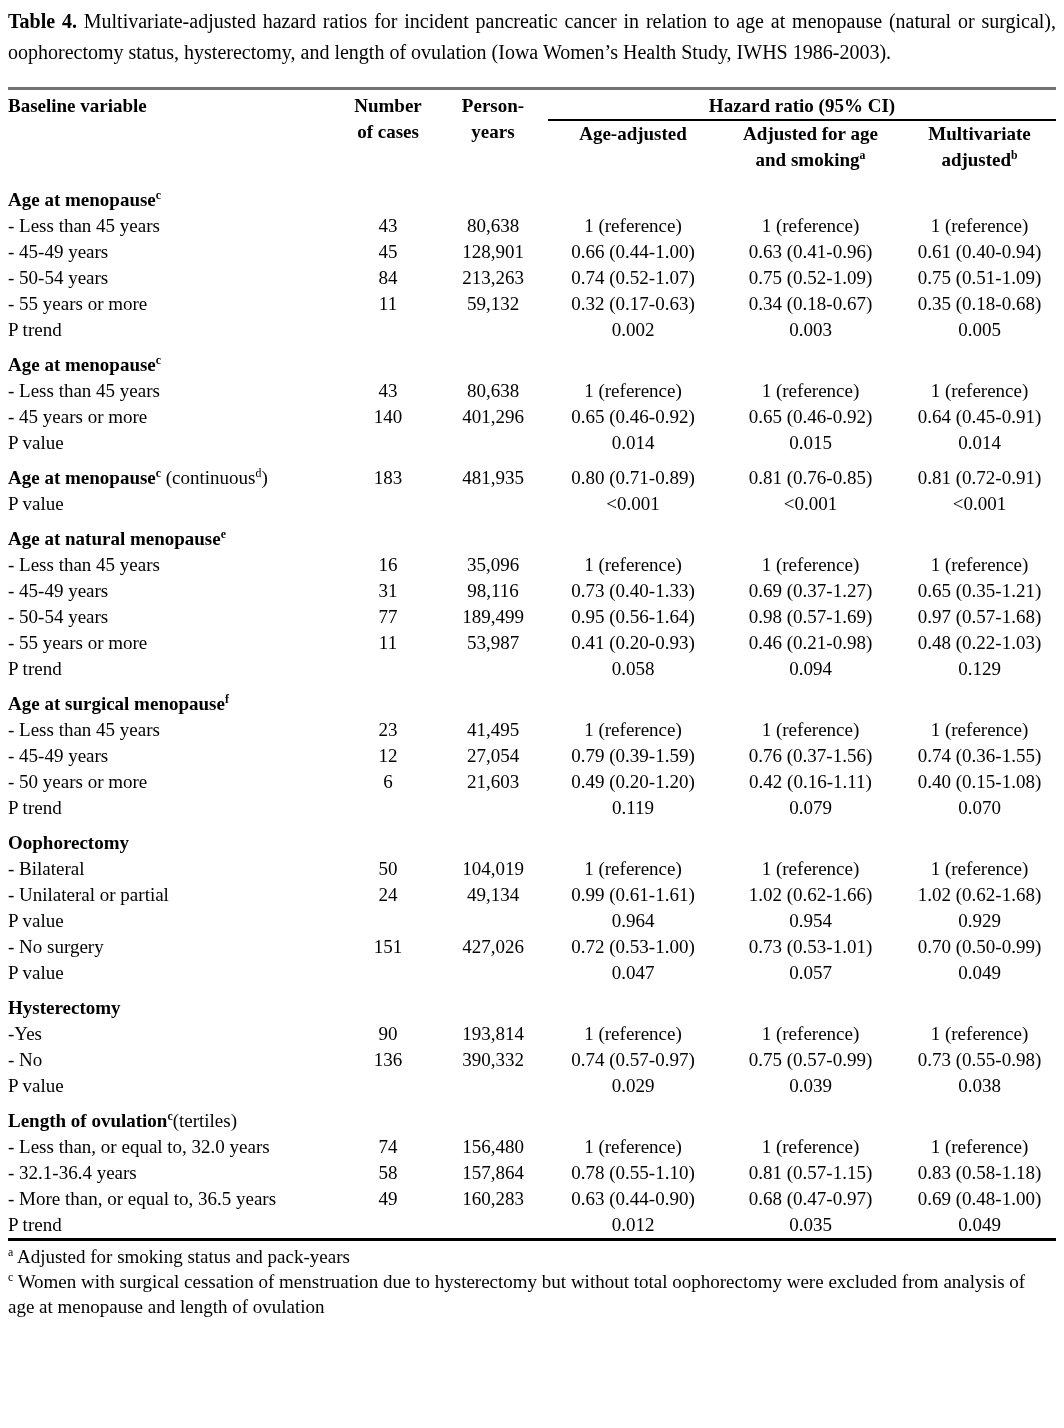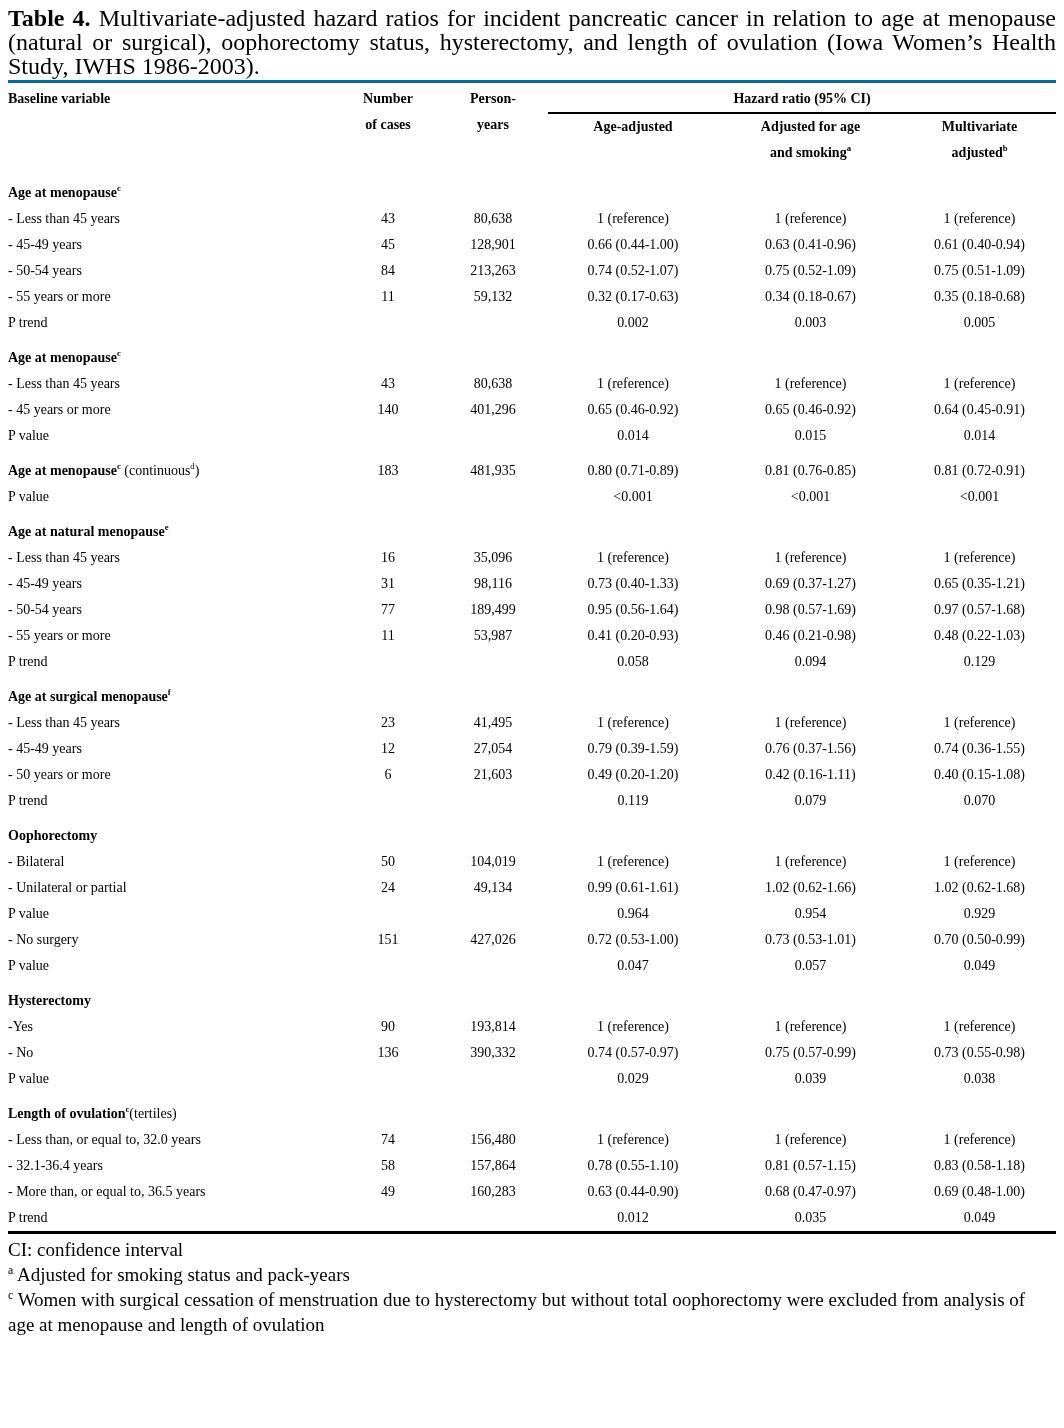--- a/index.html
+++ b/index.html
@@ -9,35 +9,35 @@
   }
   body {
     width: 1064px;
     color: #000000;
     font-family: "Liberation Serif", serif;
   }
   .page {
     padding: 6px 8px 0 8px;
   }
   .caption {
-    font-size: 24px;
-    line-height: 24px;
+    font-size: 20px;
+    line-height: 31px;
     text-align: justify;
-    margin-bottom: 2px;
+    margin-bottom: 19px;
   }
   .caption .cap-label {
     font-weight: bold;
   }
   table.data {
     border-collapse: collapse;
     table-layout: fixed;
     width: 1048px;
-    border-top: 3px solid #0369a1;
+    border-top: 3px solid #737373;
     border-bottom: 3px solid #000;
-    font-size: 14px;
+    font-size: 19px;
   }
   thead th {
     font-weight: bold;
     vertical-align: top;
     padding: 0;
     line-height: 26px;
   }
   thead tr.h1 th {
     padding-top: 3px;
   }
@@ -392,18 +392,17 @@
           <td class="center"></td>
           <td class="center"></td>
           <td class="center">0.012</td>
           <td class="center">0.035</td>
           <td class="center">0.049</td>
         </tr>
       </tbody>
   </table>
 
   <div class="footnotes">
-      <div class="footnote"><span>CI: confidence interval</span></div>
       <div class="footnote"><sup>a</sup> <span>Adjusted for smoking status and pack-years</span></div>
       <div class="footnote"><sup>c</sup> <span>Women with surgical cessation of menstruation due to hysterectomy but without total oophorectomy were excluded from analysis of age at menopause and length of ovulation</span></div>
     </div>
 
 </div>
 
 </body></html>

